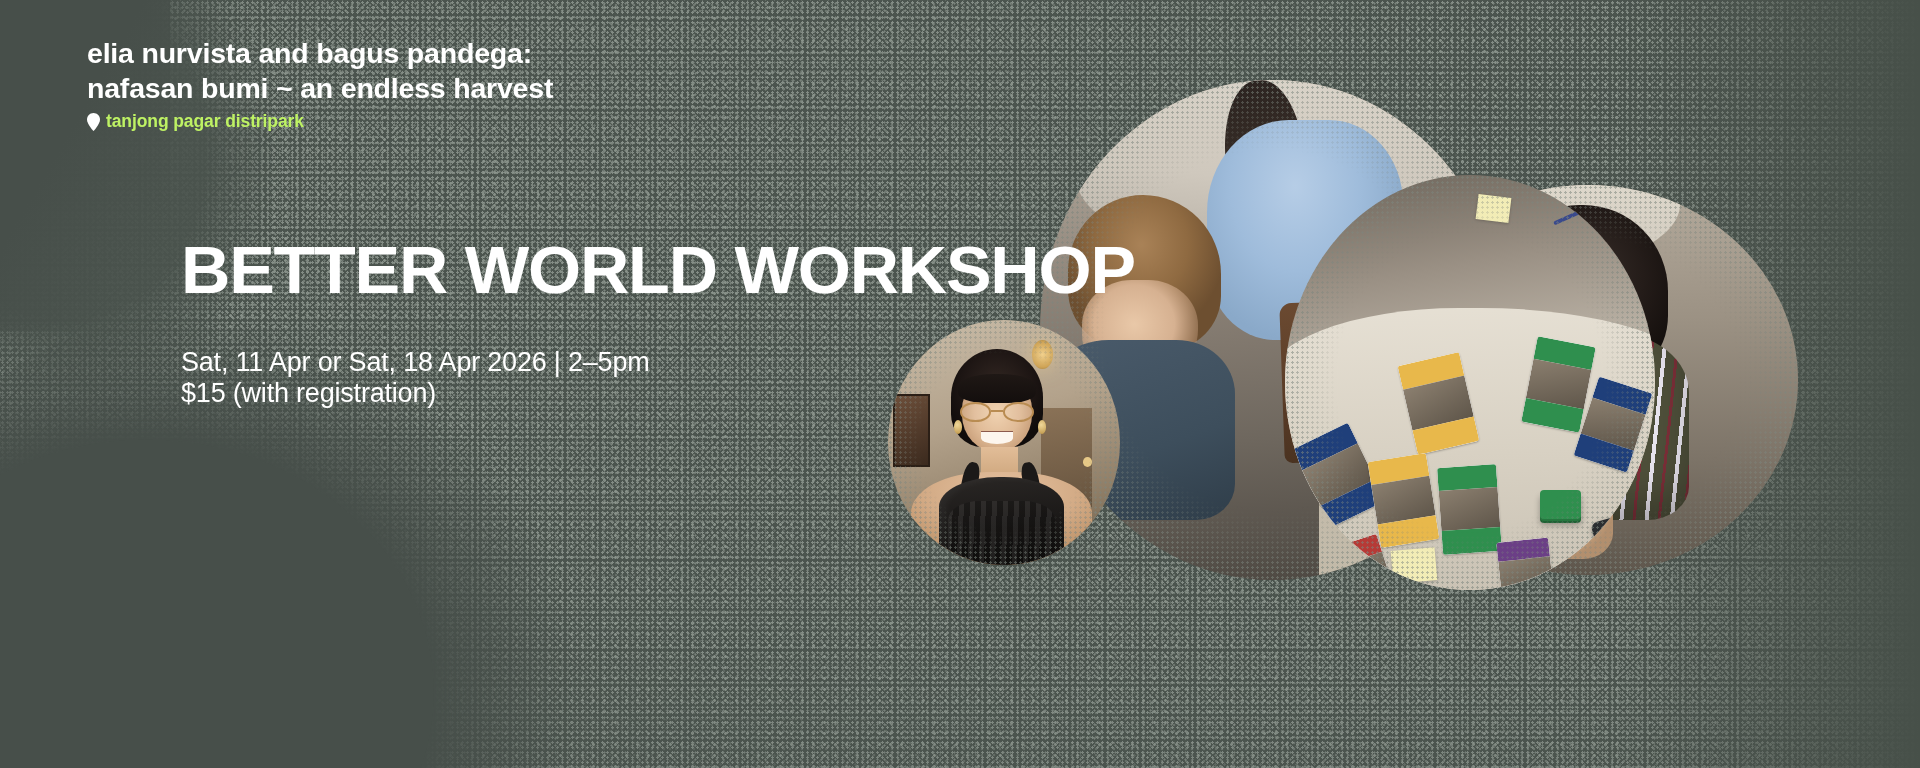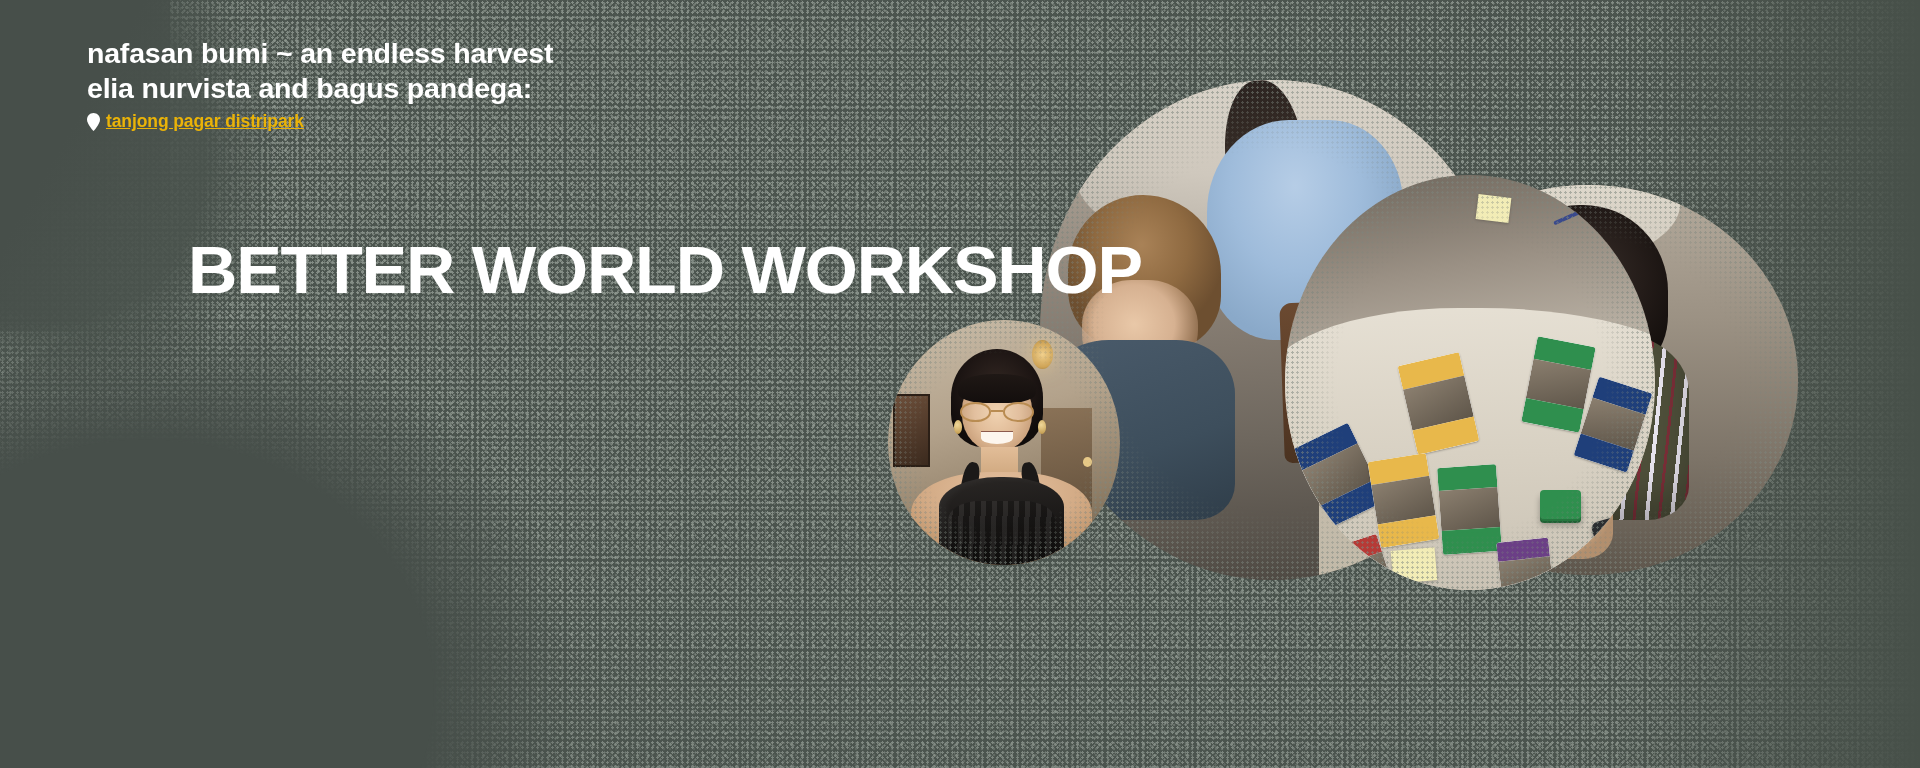--- a/index.html
+++ b/index.html
@@ -144,37 +144,36 @@
     white-space: nowrap;
   }
   .venue-line {
     display: flex;
     align-items: center;
     margin-top: 5px;
     font-family: "Liberation Sans", sans-serif;
     font-weight: 700;
     font-size: 17.5px;
     line-height: 21px;
-    color: #eab308;
+    color: #bef264;
     letter-spacing: -0.1px;
     white-space: nowrap;
-    text-decoration: underline;
   }
   .pin-icon {
     width: 13px;
     height: 18px;
     margin-right: 6px;
     display: block;
     flex: 0 0 auto;
   }
 
   
   .copy {
     position: absolute;
-    left: 188px;
+    left: 181px;
     top: 236px;
     z-index: 40;
   }
   .main-title {
     font-family: "Liberation Sans", sans-serif;
     font-weight: 700;
     font-size: 67px;
     line-height: 68px;
     color: #ffffff;
     letter-spacing: -1.2px;
@@ -742,30 +741,34 @@
       <div class="sceneP-halter-r"></div>
       <div class="sceneP-dress"></div>
       <div class="sceneP-pleats"></div>
       <div class="blend-edge"></div>
     </div>
 
   </div>
 
   <div class="header">
     <div class="header-text">
+      <div class="show-line">elia nurvista and bagus pandega:</div>
       <div class="show-line">nafasan bumi ~ an endless harvest</div>
-      <div class="show-line">elia nurvista and bagus pandega:</div>
       <div class="venue-line">
         <svg class="pin-icon" viewBox="0 0 13 18" aria-hidden="true">
           <path d="M6.5 0C2.91 0 0 2.9 0 6.47C0 11.3 6.5 18 6.5 18S13 11.3 13 6.47C13 2.9 10.09 0 6.5 0Z" fill="#ffffff"></path>
         </svg>
         <span>tanjong pagar distripark</span>
       </div>
     </div>
   </div>
 
   <div class="copy">
     <div class="main-title">BETTER WORLD WORKSHOP</div>
     <div class="subtitle">
     </div>
+    <div class="details">
+      <div class="dline">Sat, 11 Apr or Sat, 18 Apr 2026 | 2–5pm</div>
+      <div class="dline">$15 (with registration)</div>
+    </div>
   </div>
 
 </div>
 
 </body></html>

